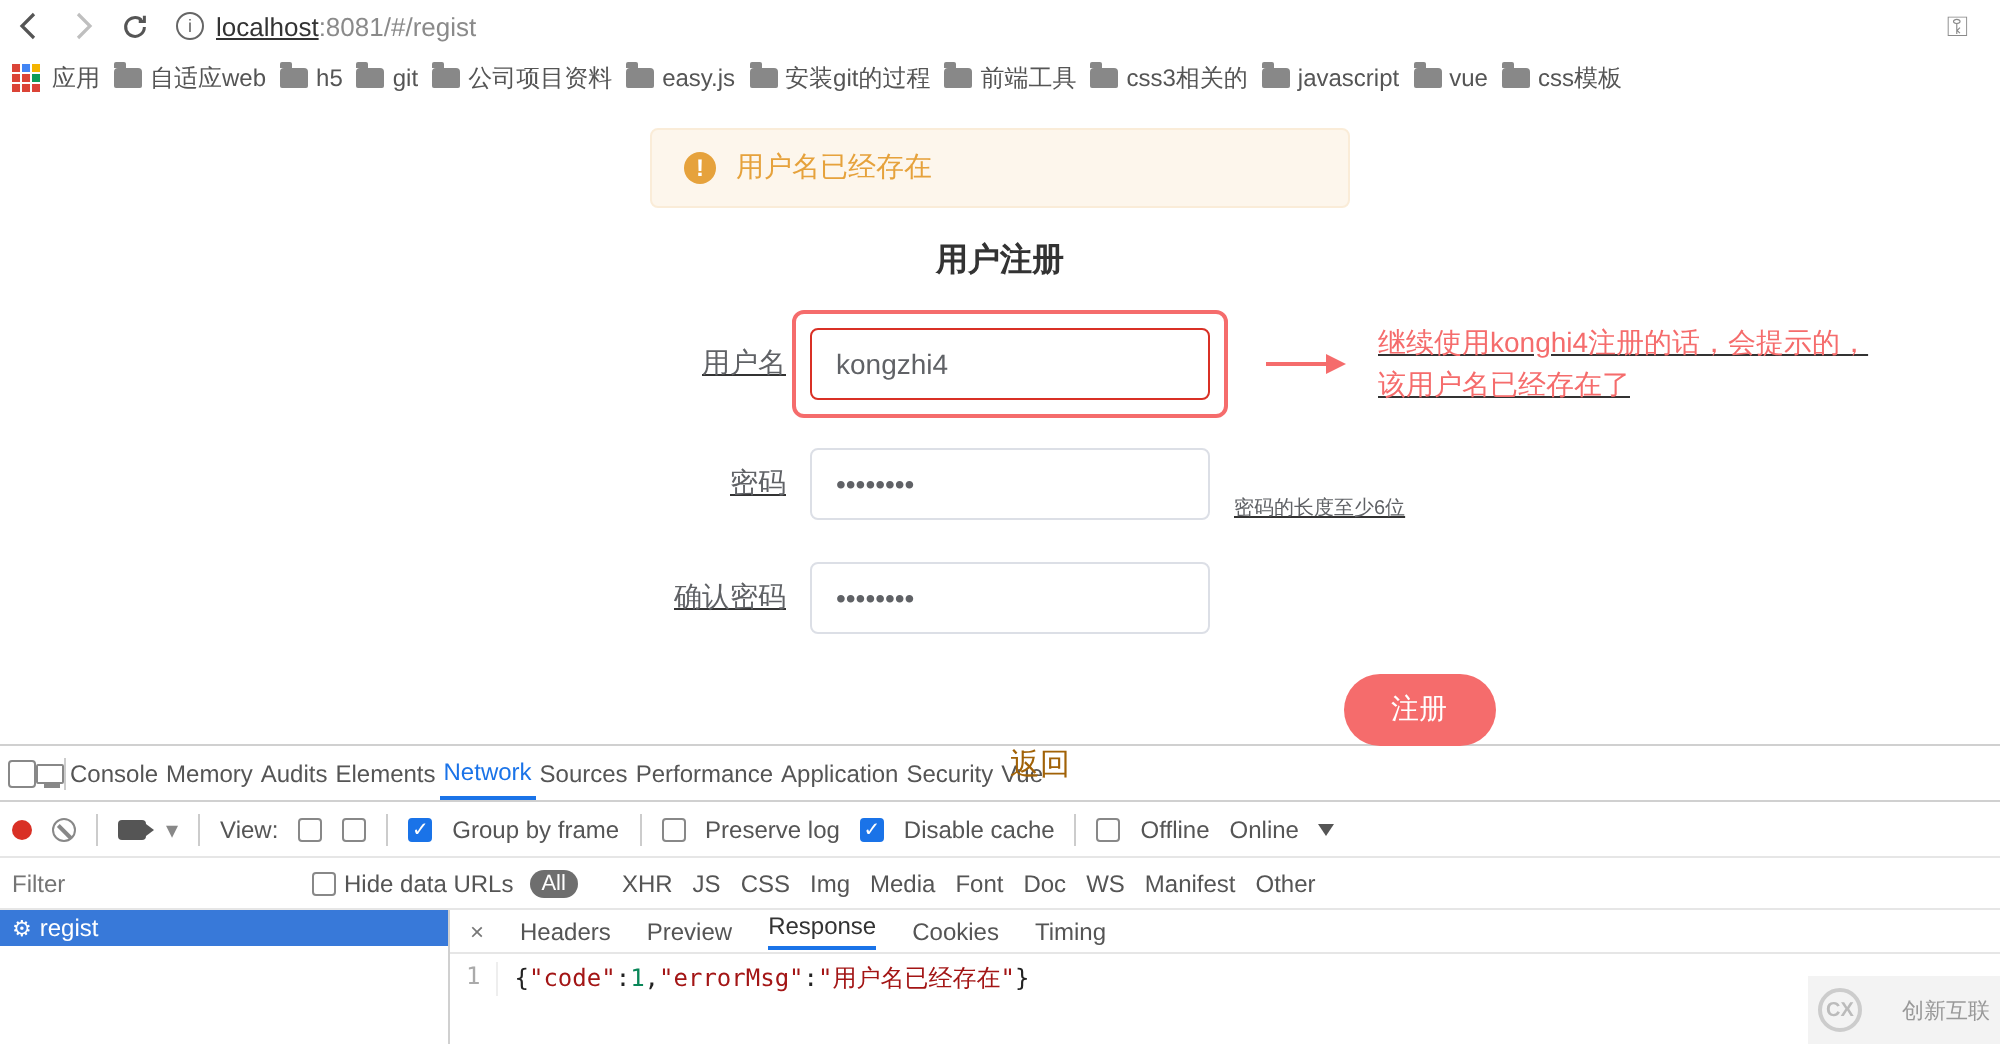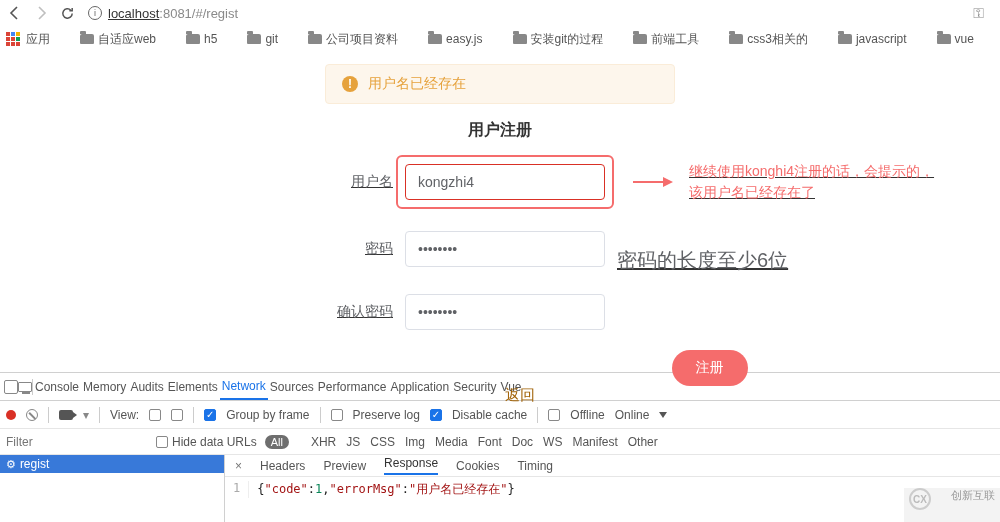--- a/index.html
+++ b/index.html
@@ -54,21 +54,21 @@
   .host { color: #333; text-decoration: underline; }
   .path { color: #8a8a8a; }
   .key-icon { color:#8a8a8a; font-size:14px; padding-right:10px;}
 
   
   .bookmarks {
     display: flex;
     align-items: center;
     height: 26px;
     padding: 0 6px;
-    gap: 30px;
+    gap: 7px;
     color: #555;
     font-size: 12px;
   }
   .apps-icon {
     width:14px; height:14px;
     display:grid; grid-template-columns:repeat(3,1fr); grid-template-rows:repeat(3,1fr);
     gap:1px;
   }
   .apps-icon > span { background: #db4437; }
   .apps-icon > span:nth-child(3) { background:#f4b400;}
@@ -145,21 +145,21 @@
   }
   .inputwrap.error input { border-color:#d93025; }
   .inputwrap.error::after{
     content:"";
     position:absolute;
     inset:-9px;
     border:2px solid #f56c6c;
     border-radius:6px;
     pointer-events:none;
   }
-  .help { margin-left:12px; color:#606266; font-size:20px;margin-top:24px;}
+  .help { margin-left:12px; color:#606266; font-size:10px;margin-top:24px;}
   .annot-arrow {
     display:inline-flex; align-items:center; margin-left:28px;
   }
   .annot-arrow .shaft { width:30px; height:2px; background:#f56c6c; }
   .annot-arrow .head {
     width:0;height:0;border-left:10px solid #f56c6c;
     border-top:5px solid transparent; border-bottom:5px solid transparent;
   }
   .annot-text {
     color:#f56c6c; font-size:14px; margin-left:16px; line-height:1.5;
@@ -230,21 +230,21 @@
   .resp .ln{ color:#aaa; border-right:1px solid #eee; padding-right:8px;}
   .resp .brace{color:#222;}
   .resp .key{color:#a31515;}
   .resp .num{color:#098658;}
   .resp .str{color:#a31515;}
 
   
   .wm{
     position:absolute; right:0; bottom:0;
     width:96px; height:34px;
-    display:flex; justify-content:center;
+    display:flex; align-items:center; justify-content:center;
     background:#f3f3f3; font-size:11px; color:#999; gap:20px;
   }
   .wm .logo{
     width:22px;height:22px;border:2px solid #ccc;border-radius:50%;
     display:flex;align-items:center;justify-content:center;font-size:10px;color:#bbb;font-weight:bold;
   }
 </style>
 </head>
 <body>
 

